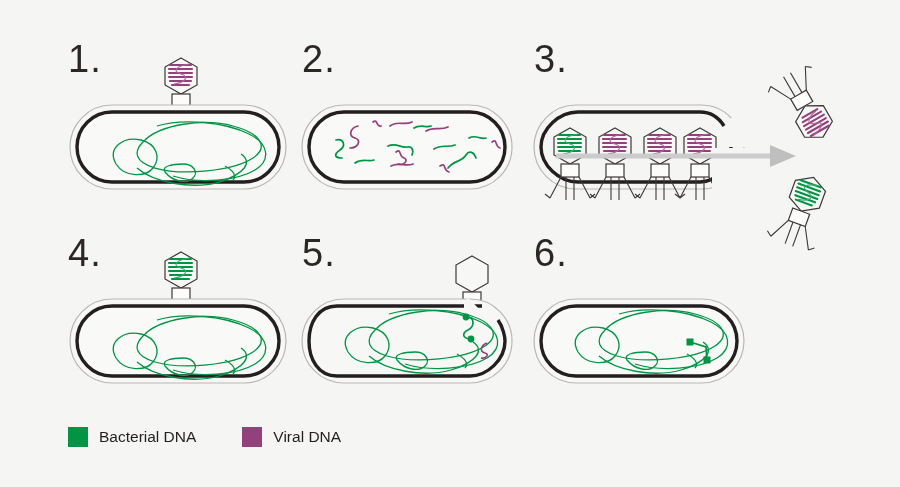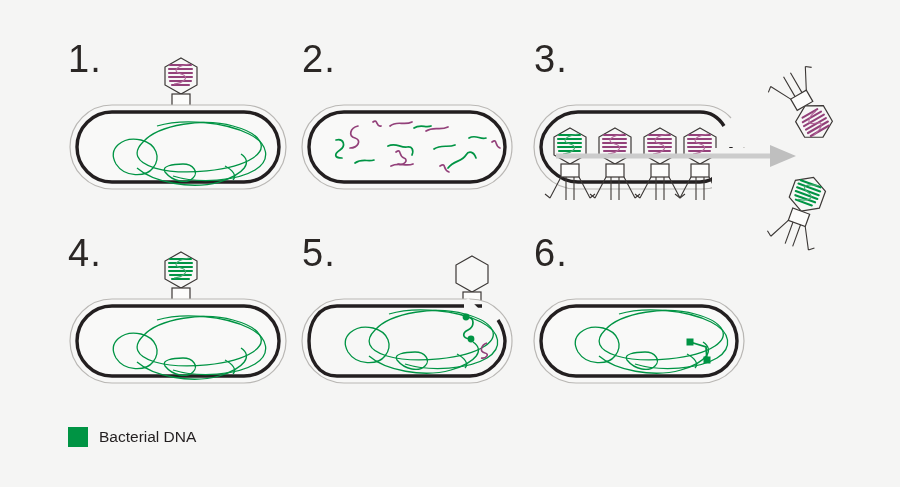--- a/index.html
+++ b/index.html
@@ -216,15 +216,19 @@
         <rect x="703.5" y="356.5" width="7" height="7" fill="#009444"></rect>
       </g>
     </g>
   </svg>
 
   <div class="legend">
     <div class="legend-item">
       <span class="legend-swatch" style="background:#009444"></span>
       <span class="legend-label">Bacterial DNA</span>
     </div>
+    <div class="legend-item">
+      <span class="legend-swatch" style="background:#93417a"></span>
+      <span class="legend-label">Viral DNA</span>
+    </div>
   </div>
 
 </div>
 
 </body></html>

